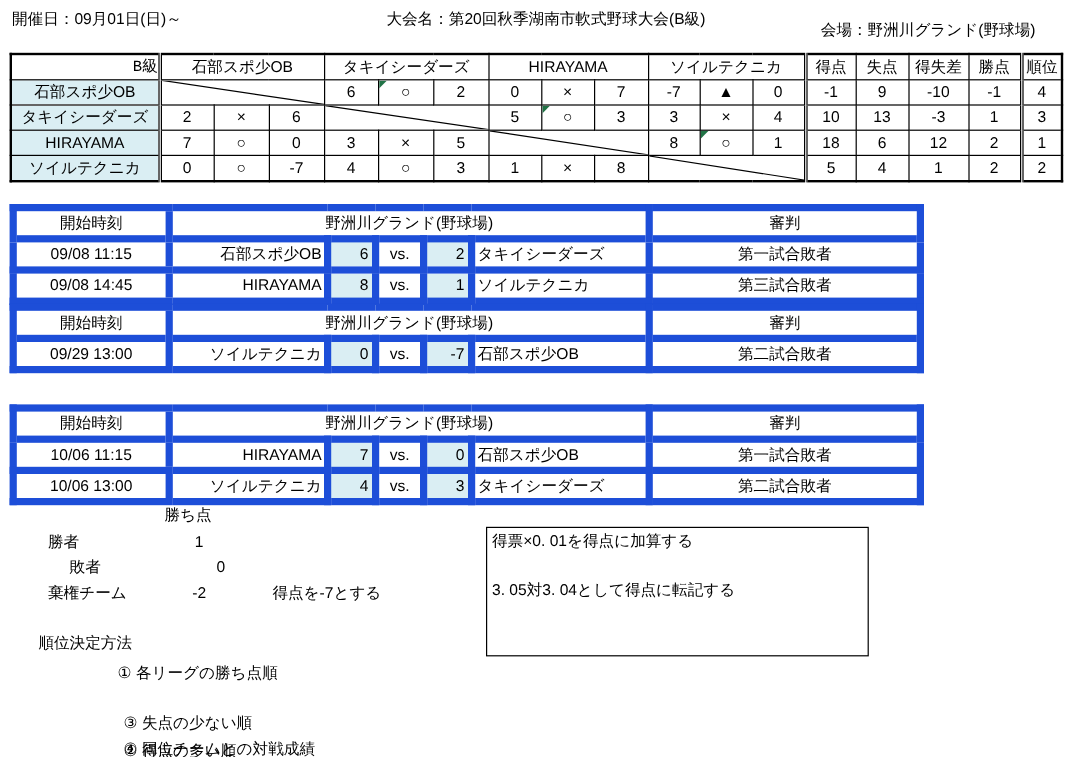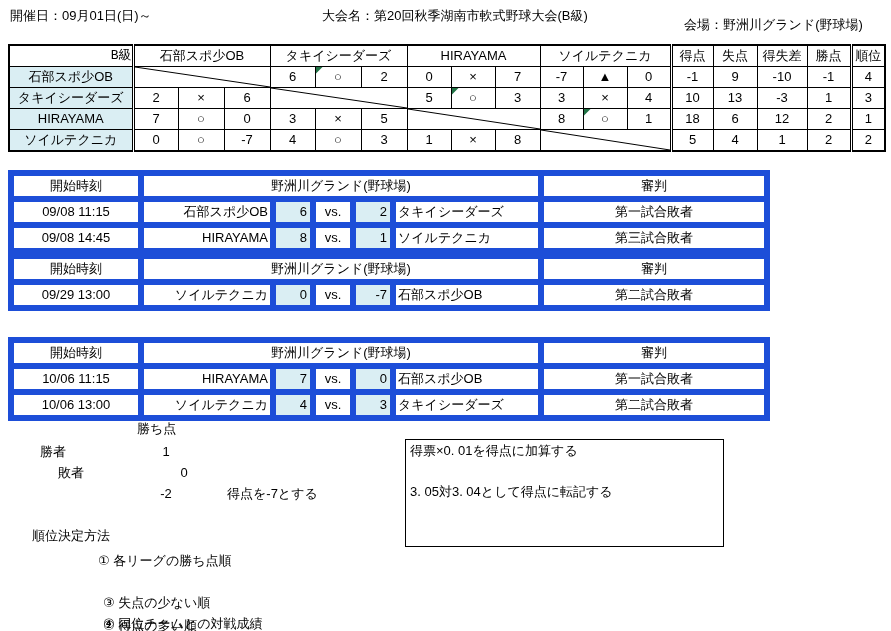--- a/index.html
+++ b/index.html
@@ -291,20 +291,21 @@
 <div class="abs" style="left:137px;top:418px;">勝ち点</div>
 <div class="abs" style="left:0;top:441px;width:300px;height:21px;">
   <span class="pt-label">勝者</span>
   <span class="pt-value">1</span>
 </div>
 <div class="abs" style="left:18px;top:462px;width:300px;height:21px;">
   <span class="pt-label">敗者</span>
   <span class="pt-value">0</span>
 </div>
 <div class="abs" style="left:0;top:483px;width:420px;height:21px;">
+  <span class="pt-label">棄権チーム</span>
   <span class="pt-value">-2</span>
   <span class="abs" style="left:227px;top:0;">得点を-7とする</span>
 </div>
 
 <div class="notebox">
   <div>得票×0. 01を得点に加算する</div>
   <div>&nbsp;</div>
   <div>3. 05対3. 04として得点に転記する</div>
 </div>
 

